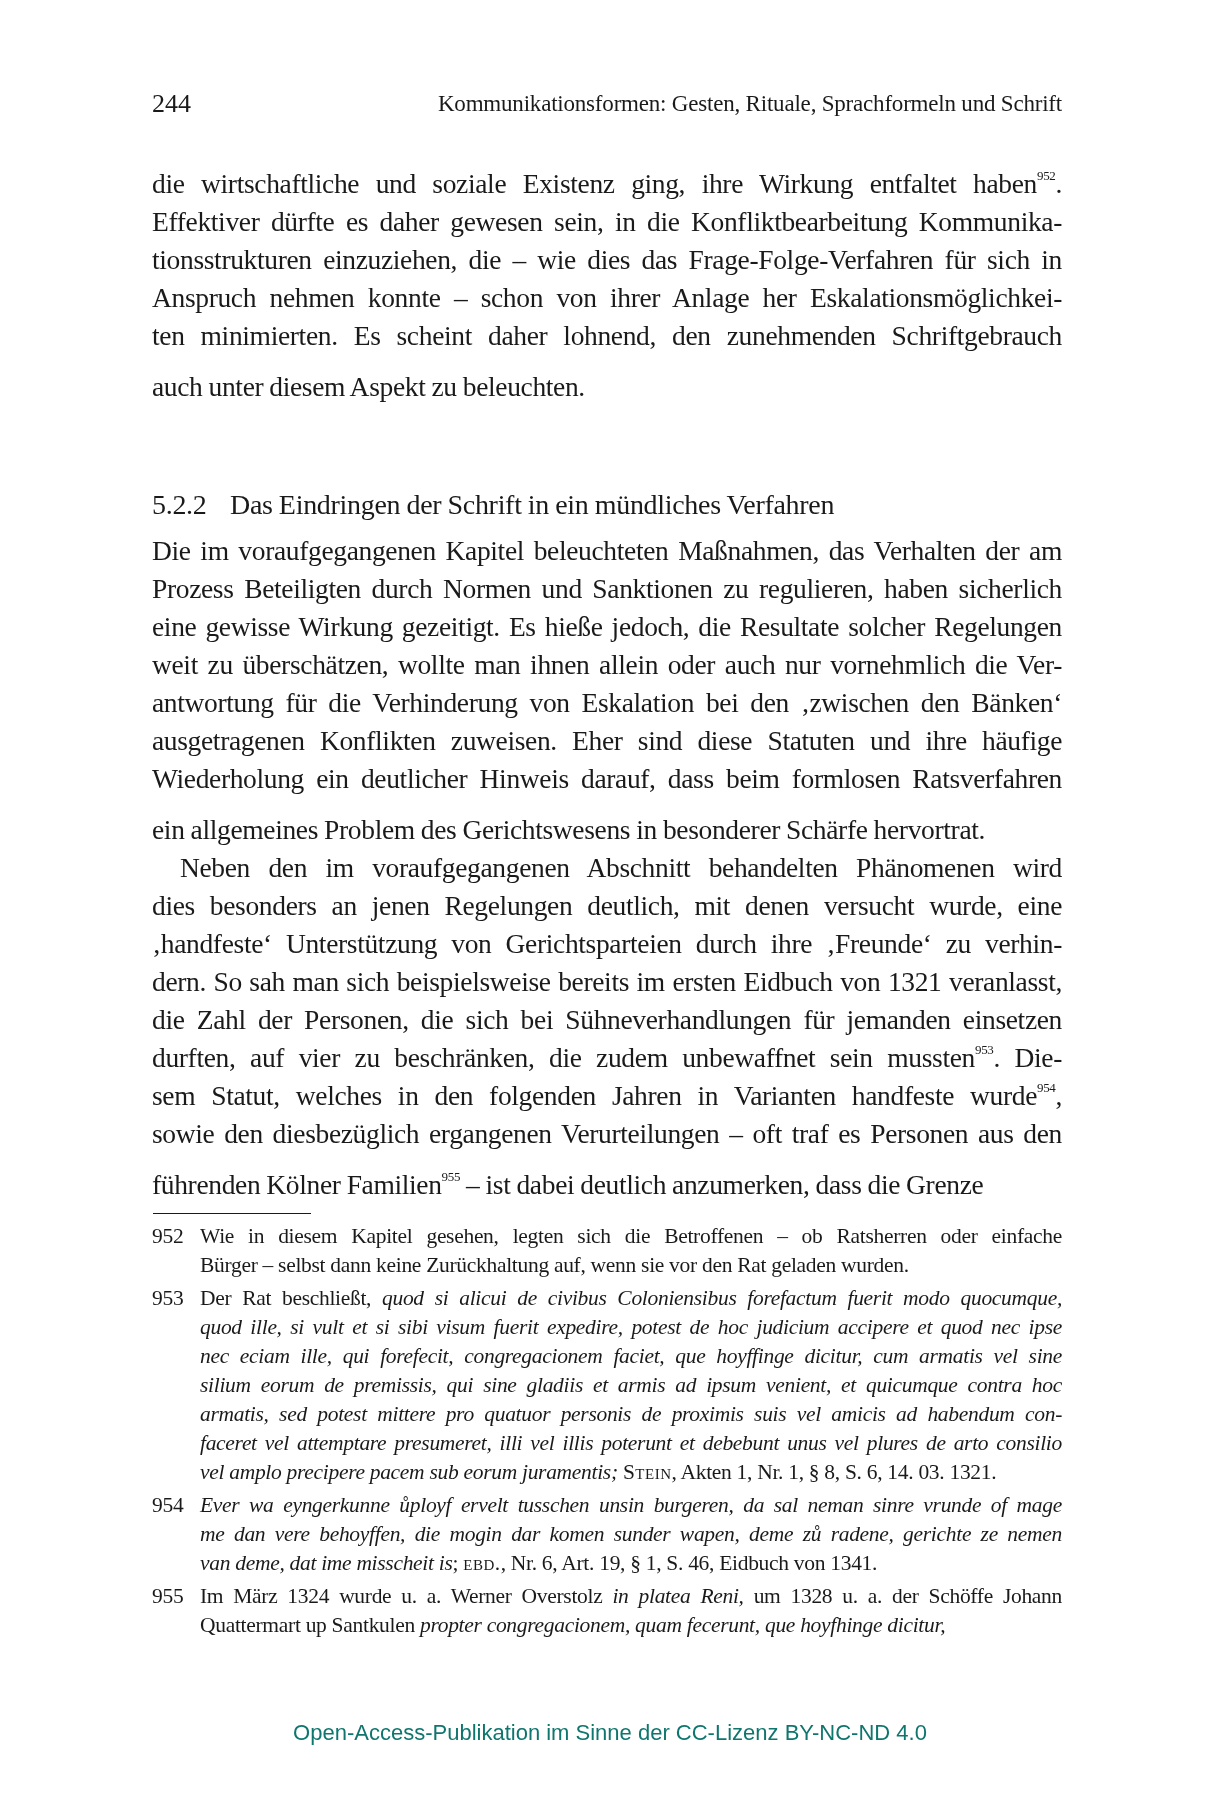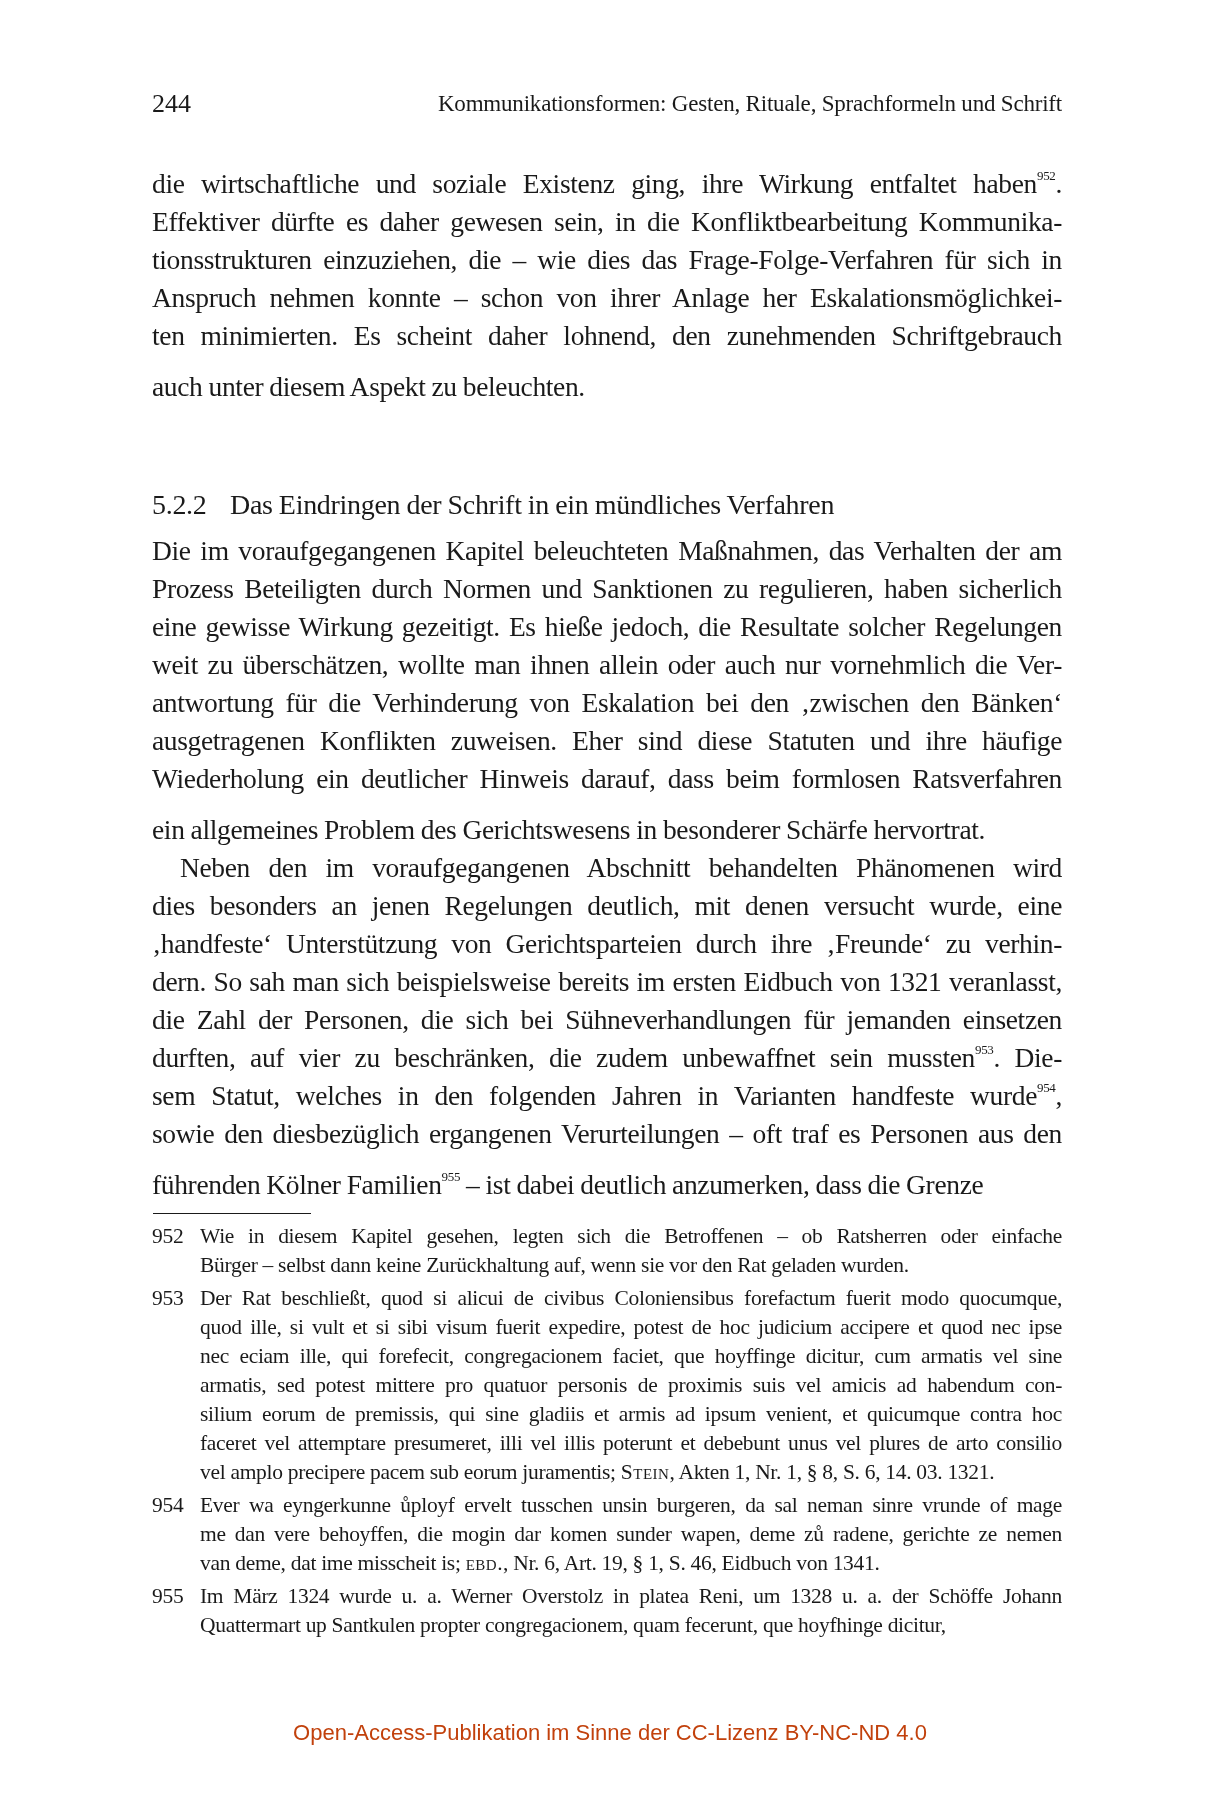--- a/index.html
+++ b/index.html
@@ -130,33 +130,33 @@
     .fn-line {
       display: block;
       white-space: nowrap;
       text-align: justify;
       text-align-last: justify;
       height: 29px;
     }
     .fn-line.last {
       text-align-last: left;
     }
-    .it { }
+    .it { font-style: italic; }
     .sc { font-variant: small-caps; letter-spacing: 0.5px; }
     
     .license-footer {
       position: absolute;
       top: 1720px;
       left: 0;
       width: 1220px;
       text-align: center;
       font-family: "Liberation Sans", "DejaVu Sans", sans-serif;
       font-size: 22px;
       line-height: 26px;
-      color: #c2410c;
+      color: #0f766e;
     }
   </style>
 </head>
 <body>
 
 <div class="page">
 
   <div class="running-header">
     <span class="page-number">244</span>
     <span class="running-title">Kommunikationsformen: Gesten, Rituale, Sprachformeln und Schrift</span>
@@ -210,22 +210,22 @@
           <span class="fn-line"><span>Wie in diesem Kapitel gesehen, legten sich die Betroffenen – ob Ratsherren oder einfache</span></span>
           <span class="fn-line last"><span>Bürger – selbst dann keine Zurückhaltung auf, wenn sie vor den Rat geladen wurden.</span></span>
         </div>
       </div>
       <div class="footnote">
         <span class="fn-num">953</span>
         <div class="fn-text">
           <span class="fn-line"><span>Der Rat beschließt, </span><span class="it">quod si alicui de civibus Coloniensibus forefactum fuerit modo quocumque,</span></span>
           <span class="fn-line"><span class="it">quod ille, si vult et si sibi visum fuerit expedire, potest de hoc judicium accipere et quod nec ipse</span></span>
           <span class="fn-line"><span class="it">nec eciam ille, qui forefecit, congregacionem faciet, que hoyffinge dicitur, cum armatis vel sine</span></span>
+          <span class="fn-line"><span class="it">silium eorum de premissis, qui sine gladiis et armis ad ipsum venient, et quicumque contra hoc</span></span>
           <span class="fn-line"><span class="it">armatis, sed potest mittere pro quatuor personis de proximis suis vel amicis ad habendum con-</span></span>
-          <span class="fn-line"><span class="it">silium eorum de premissis, qui sine gladiis et armis ad ipsum venient, et quicumque contra hoc</span></span>
           <span class="fn-line"><span class="it">faceret vel attemptare presumeret, illi vel illis poterunt et debebunt unus vel plures de arto consilio</span></span>
           <span class="fn-line last"><span class="it">vel amplo precipere pacem sub eorum juramentis;</span><span> </span><span class="sc">Stein</span><span>, Akten 1, Nr. 1, § 8, S. 6, 14. 03. 1321.</span></span>
         </div>
       </div>
       <div class="footnote">
         <span class="fn-num">954</span>
         <div class="fn-text">
           <span class="fn-line"><span class="it">Ever wa eyngerkunne ůployf ervelt tusschen unsin burgeren, da sal neman sinre vrunde of mage</span></span>
           <span class="fn-line"><span class="it">me dan vere behoyffen, die mogin dar komen sunder wapen, deme zů radene, gerichte ze nemen</span></span>
           <span class="fn-line last"><span class="it">van deme, dat ime misscheit is</span><span>; </span><span class="sc">ebd.</span><span>, Nr. 6, Art. 19, § 1, S. 46, Eidbuch von 1341.</span></span>

